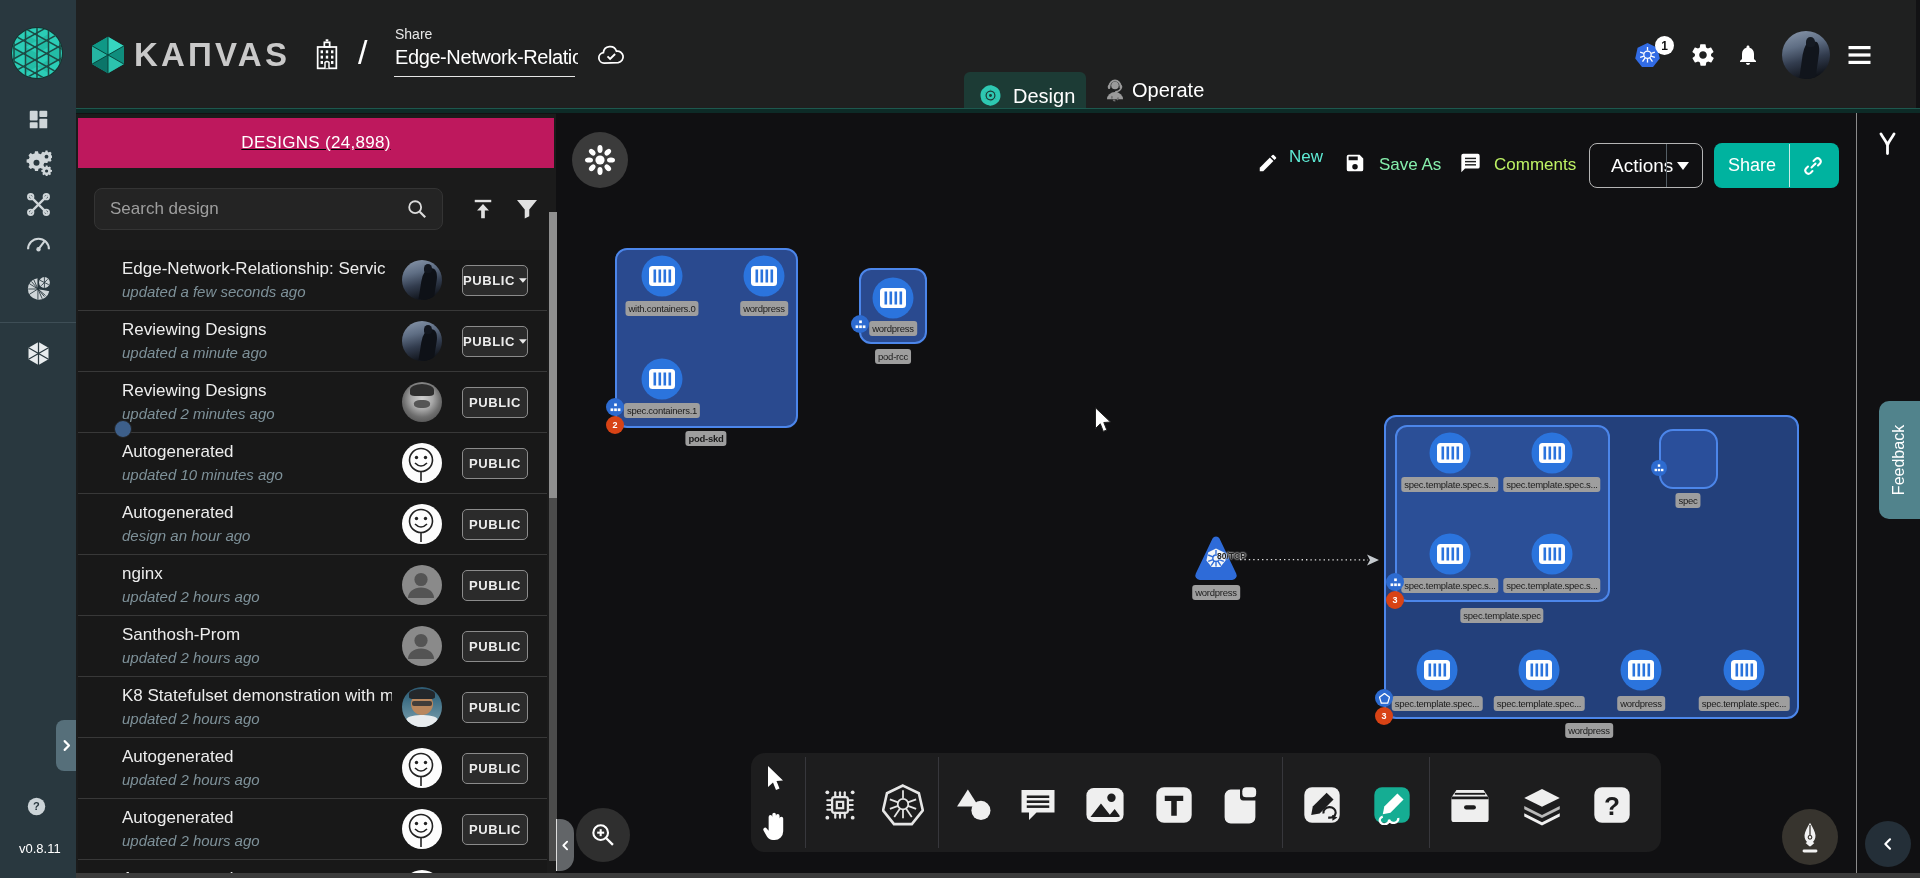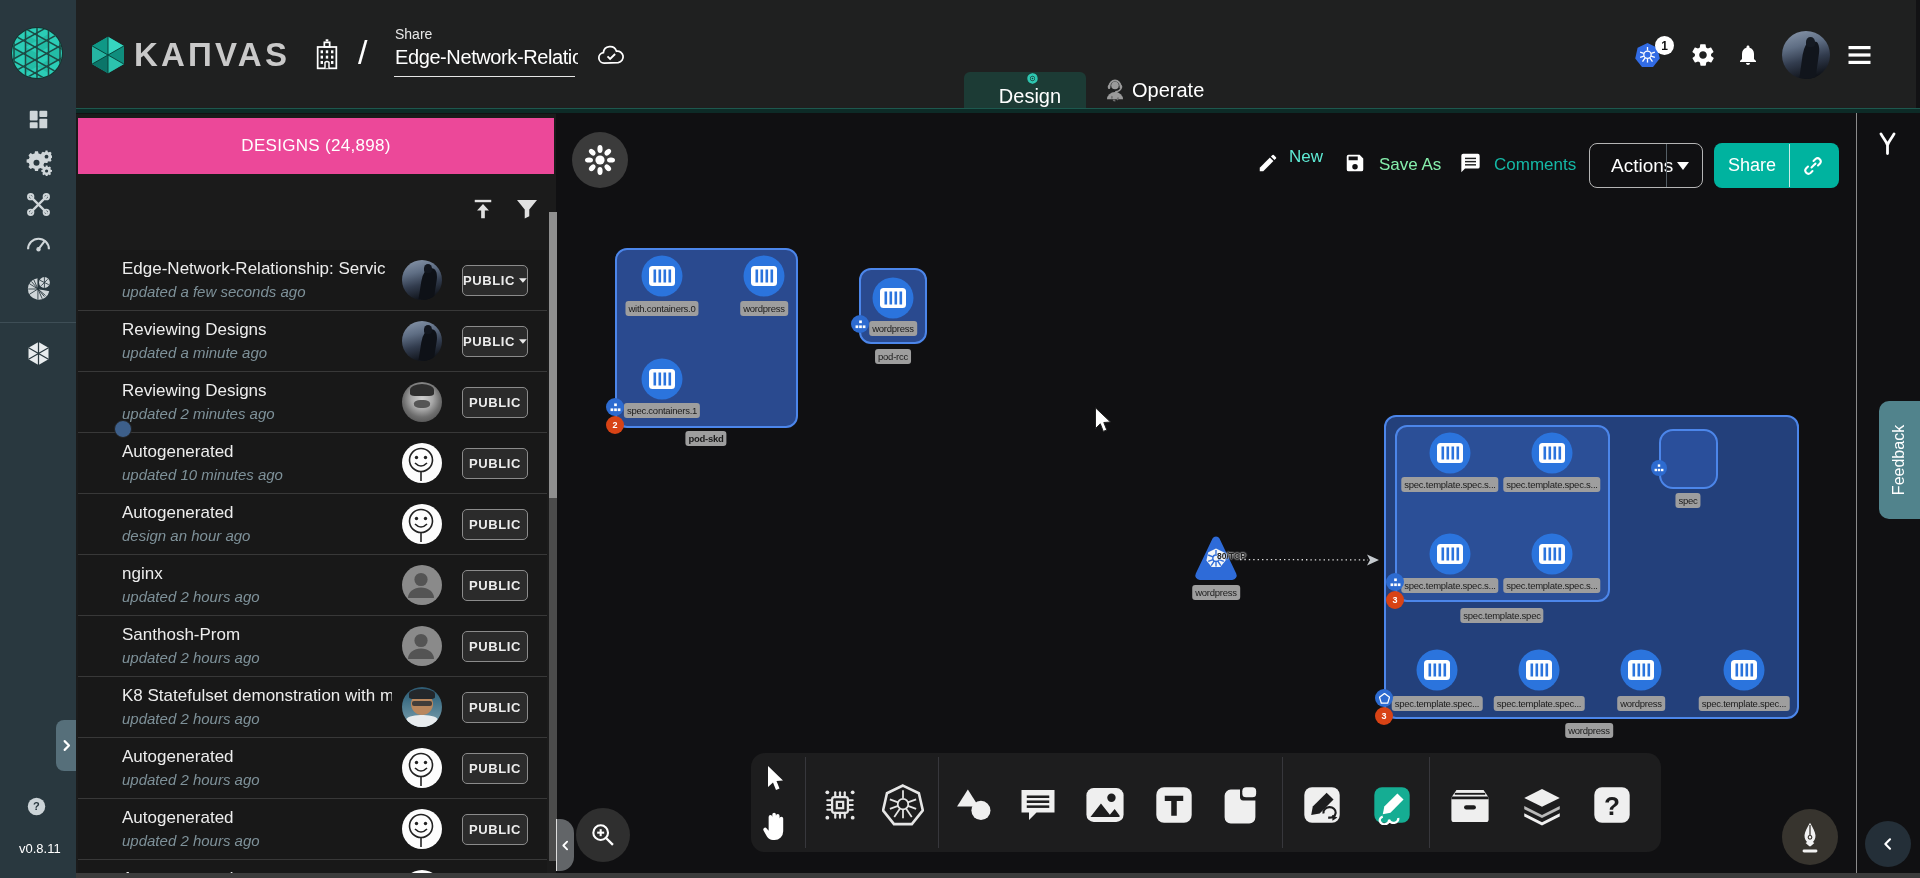--- a/index.html
+++ b/index.html
@@ -10,35 +10,35 @@
 
 #header { position:absolute; left:72px; top:0; width:1844px; height:108px; background:#1f2020; }
 #tealstrip { position:absolute; left:76px; top:108px; width:1844px; height:5px; background:#0d2b27; border-top:1px solid #1d584e; }
 .kanvas-word { position:absolute; left:62px; top:36px; font-size:33px; font-weight:bold; letter-spacing:3.2px; color:#c9c9c9; }
 .hname-label { position:absolute; left:323px; top:26px; font-size:14px; color:#e8e8e8; }
 .hname { position:absolute; left:323px; top:46px; font-size:20px; letter-spacing:-0.4px; color:#fff; width:183px; overflow:hidden; white-space:nowrap; }
 .hname-line { position:absolute; left:322px; top:76px; width:181px; height:1px; background:#e5e5e5; }
 .slash { position:absolute; left:286px; top:33px; font-size:34px; font-weight:300; color:#fff; }
 
 
-#tab-design { position:absolute; left:964px; top:72px; width:122px; height:36px; background:#1c3b35; border-radius:6px 6px 0 0; display:flex; align-items:center;flex-direction:column; }
+#tab-design { position:absolute; left:964px; top:72px; width:122px; height:36px; background:#1c3b35; border-radius:6px 6px 0 0; display:flex; align-items:flex-end; }
 #tab-design span { color:#fff; font-size:20px; margin-left:10px; }
 #tab-operate { position:absolute; left:1088px; top:72px; width:130px; height:36px; display:flex; align-items:center; }
 #tab-operate span { color:#fff; font-size:20px; margin-left:4px; }
 
 
 #sidebar { position:absolute; left:0; top:0; width:76px; height:878px; background:#29383f; }
 #sidebar .divider { position:absolute; left:0; top:322px; width:76px; height:1px; background:#3e4e56; }
 #sb-expand { position:absolute; left:56px; top:720px; width:21px; height:51px; background:#566f7a; border-radius:8px 0 0 8px; display:flex; align-items:center; justify-content:center; }
 #sb-help { position:absolute; left:27px; top:797px; width:19px; height:19px; }
 #sb-ver { position:absolute; left:19px; top:841px; font-size:13px; color:#fff; }
 
 
 #panel { position:absolute; left:76px; top:114px; width:480px; height:764px; background:#1b1b1b; }
-#panel-header { position:absolute; left:2px; top:4px; width:476px; height:56px; background:#ec4899; display:flex; align-items:center; justify-content:center; }
+#panel-header { position:absolute; left:2px; top:4px; width:476px; height:50px; background:#be185d; display:flex; align-items:center; justify-content:center;text-decoration:underline; }
 #panel-header span { color:#fff; font-size:17px; letter-spacing:0.3px; }
 #searchbox { position:absolute; left:18px; top:74px; width:349px; height:42px; background:#242424; border:1px solid #343434; border-radius:8px; display:flex; align-items:center; }
 #searchbox span { color:#9e9e9e; font-size:17px; margin-left:15px; flex:1; }
 .row { position:absolute; left:2px; width:469px; height:61px; border-bottom:1px solid #383838; background:#181818; }
 .row .title { position:absolute; left:44px; top:9px; font-size:17px; color:#ededed; white-space:nowrap; overflow:hidden; max-width:270px; }
 .row .sub { position:absolute; left:44px; top:33px; font-size:15px; font-style:italic; color:#7e9199; }
 .row .avatar { position:absolute; left:324px; top:10px; width:40px; height:40px; border-radius:50%; overflow:hidden; }
 .pubbtn { position:absolute; left:384px; top:15px; height:31px; background:#2b2b2b; border:1px solid #8b8b8b; border-radius:5px; color:#ececec; font-size:13px; font-weight:bold; letter-spacing:0.6px; display:flex; align-items:center; justify-content:center; }
 .pubbtn.caret { width:66px; }
 .pubbtn.plain { width:66px; }
@@ -280,20 +280,27 @@
           <circle cx="12" cy="12" r="11" fill="#ccd4d8"></circle>
           <text x="12" y="17" text-anchor="middle" font-size="14" font-weight="bold" fill="#29383f" font-family="Liberation Sans">?</text>
         </svg>
     </div>
     <div id="sb-ver">v0.8.11</div>
   </div>
   <div id="panel">
     <div id="panel-header">
         <span>DESIGNS (24,898)</span>
       </div>
+    <div id="searchbox">
+        <span>Search design</span>
+      <svg style="margin-right:14px" width="22" height="22" viewBox="0 0 24 24" fill="none" stroke="#dcdcdc" stroke-width="2">
+          <circle cx="10" cy="10" r="6.5"></circle>
+          <line x1="15" y1="15" x2="21" y2="21" stroke-width="2.4"></line>
+        </svg>
+    </div>
     <svg class="abs" style="left:396px;top:84px" width="22" height="22" viewBox="0 0 24 24" fill="#e0e0e0">
         <rect x="3" y="2" width="18" height="2.6"></rect>
         <polygon points="12,6.5 18.5,13.5 14,13.5 14,22 10,22 10,13.5 5.5,13.5"></polygon>
       </svg>
     <svg class="abs" style="left:440px;top:85px" width="22" height="20" viewBox="0 0 24 22" fill="#e0e0e0">
         <polygon points="1,1 23,1 14.5,11.5 14.5,19 9.5,21.5 9.5,11.5"></polygon>
       </svg>
     <div class="row" style="top:136px">
         <div class="title">Edge-Network-Relationship: Servic</div>
         <div class="sub">updated a few seconds ago</div>
@@ -433,21 +440,21 @@
   </svg>
   <div class="abs" style="left:1379px;top:155px;color:#86efac;font-size:17px;">Save As</div>
   <svg class="abs" style="left:1459px;top:152px" width="23" height="22" viewBox="0 0 24 24" fill="#fff">
     <path d="M20,2 H4 a2,2 0 0 0 -2,2 v18 l4,-4 h14 a2,2 0 0 0 2,-2 V4 a2,2 0 0 0 -2,-2 z"></path>
     <g stroke="#1f2020" stroke-width="1.6">
         <line x1="6" y1="7" x2="18" y2="7"></line>
         <line x1="6" y1="10.5" x2="18" y2="10.5"></line>
         <line x1="6" y1="14" x2="18" y2="14"></line>
       </g>
   </svg>
-  <div class="abs" style="left:1494px;top:155px;color:#14b8a6;font-size:17px;">Comments</div>
+  <div class="abs" style="left:1494px;top:155px;color:#bef264;font-size:17px;">Comments</div>
   <div class="abs" style="left:1589px;top:143px;width:114px;height:45px;border:1px solid #b5b5b5;border-radius:8px;display:flex;align-items:center;">
     <span style="color:#fff;font-size:19px;margin-left:21px;">Actions</span>
     <div style="position:absolute;left:76px;top:0;width:1px;height:43px;background:#555f66;"></div>
     <svg style="position:absolute;left:86px;top:17px" width="14" height="10" viewBox="0 0 14 10">
         <polygon points="1,1 13,1 7,9" fill="#fff"></polygon>
       </svg>
   </div>
   <div class="abs" style="left:1714px;top:143px;width:125px;height:45px;background:#00b39f;border-radius:8px;">
     <span style="position:absolute;left:14px;top:12px;color:#fff;font-size:18px;">Share</span>
     <div style="position:absolute;left:75px;top:1px;width:1px;height:43px;background:#c8ece6;"></div>

